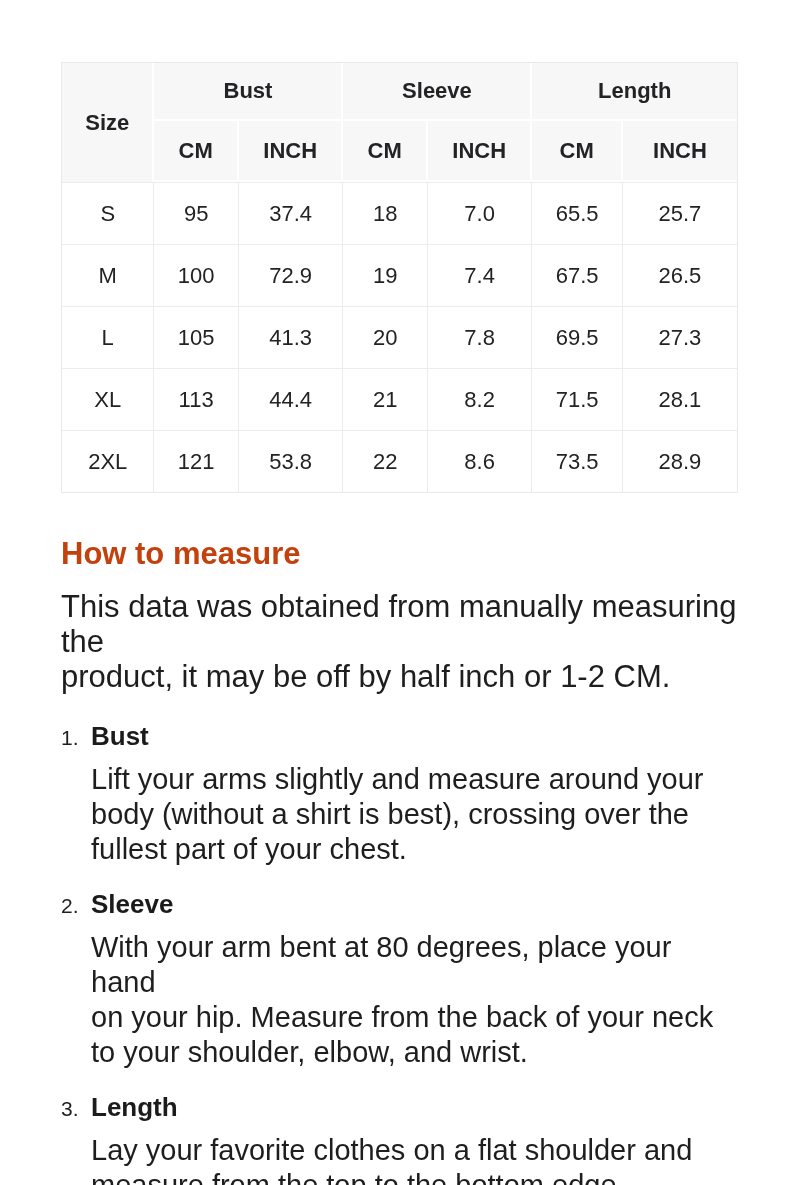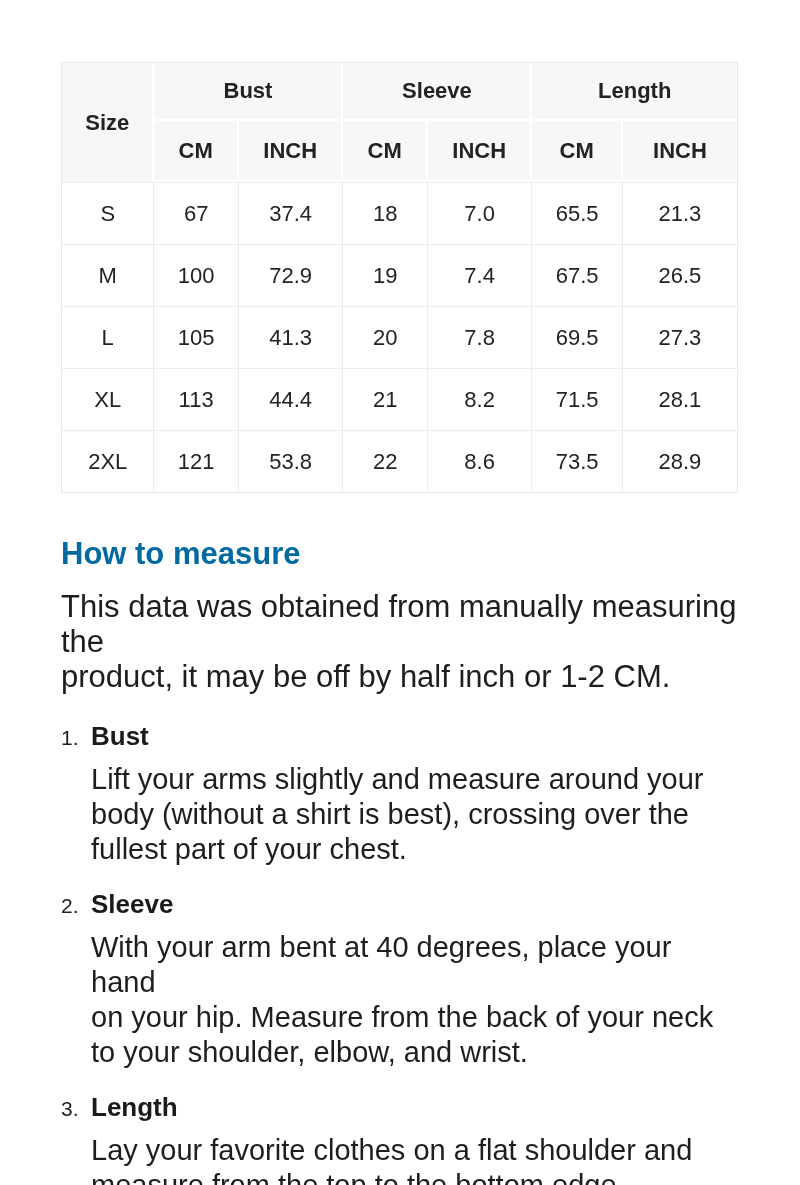--- a/index.html
+++ b/index.html
@@ -50,21 +50,21 @@
     border-top: 1px solid #ececee;
     border-right: 1px solid #ececee;
     background: #ffffff;
   }
   tbody tr td:last-child { border-right: none; }
 
   
   .htm-heading {
     font-size: 31px;
     font-weight: 700;
-    color: #0369a1;
+    color: #c2410c;
     margin: 43px 0 17px 0;
     line-height: 36px;
   }
   .htm-intro {
     font-size: 31px;
     line-height: 35px;
     margin: 0 0 27px 0;
     white-space: pre-line;
   }
   ol.steps {
@@ -126,26 +126,26 @@
         <th>INCH</th>
         <th>CM</th>
         <th>INCH</th>
         <th>CM</th>
         <th>INCH</th>
       </tr>
     </thead>
     <tbody>
       <tr>
         <td>S</td>
-        <td>67</td>
+        <td>95</td>
         <td>37.4</td>
         <td>18</td>
         <td>7.0</td>
         <td>65.5</td>
-        <td>21.3</td>
+        <td>25.7</td>
       </tr>
       <tr>
         <td>M</td>
         <td>100</td>
         <td>72.9</td>
         <td>19</td>
         <td>7.4</td>
         <td>67.5</td>
         <td>26.5</td>
       </tr>
@@ -191,21 +191,21 @@
         <div class="step-title">Bust</div>
         <div class="step-desc">Lift your arms slightly and measure around your
 body (without a shirt is best), crossing over the
 fullest part of your chest.</div>
       </div>
     </li>
     <li>
       <span class="step-num">2.</span>
       <div class="step-body">
         <div class="step-title">Sleeve</div>
-        <div class="step-desc">With your arm bent at 40 degrees, place your hand
+        <div class="step-desc">With your arm bent at 80 degrees, place your hand
 on your hip. Measure from the back of your neck
 to your shoulder, elbow, and wrist.</div>
       </div>
     </li>
     <li>
       <span class="step-num">3.</span>
       <div class="step-body">
         <div class="step-title">Length</div>
         <div class="step-desc">Lay your favorite clothes on a flat shoulder and
 measure from the top to the bottom edge.</div>

